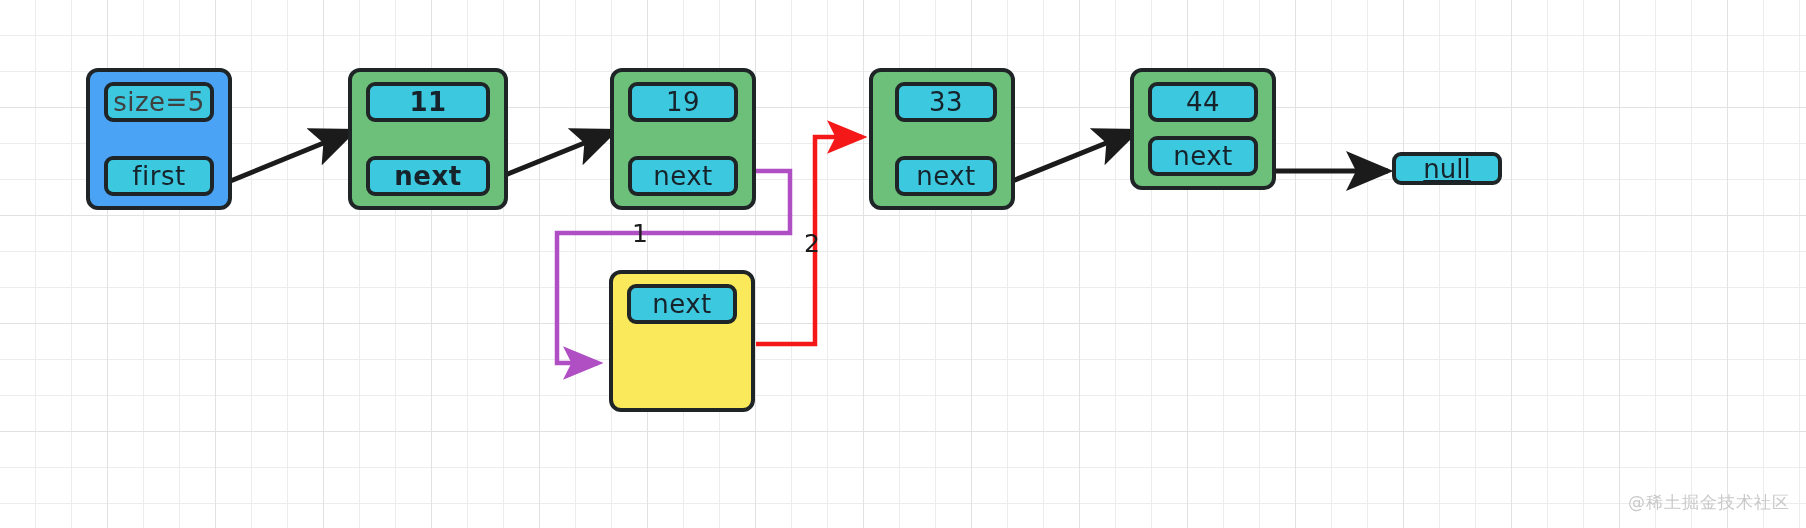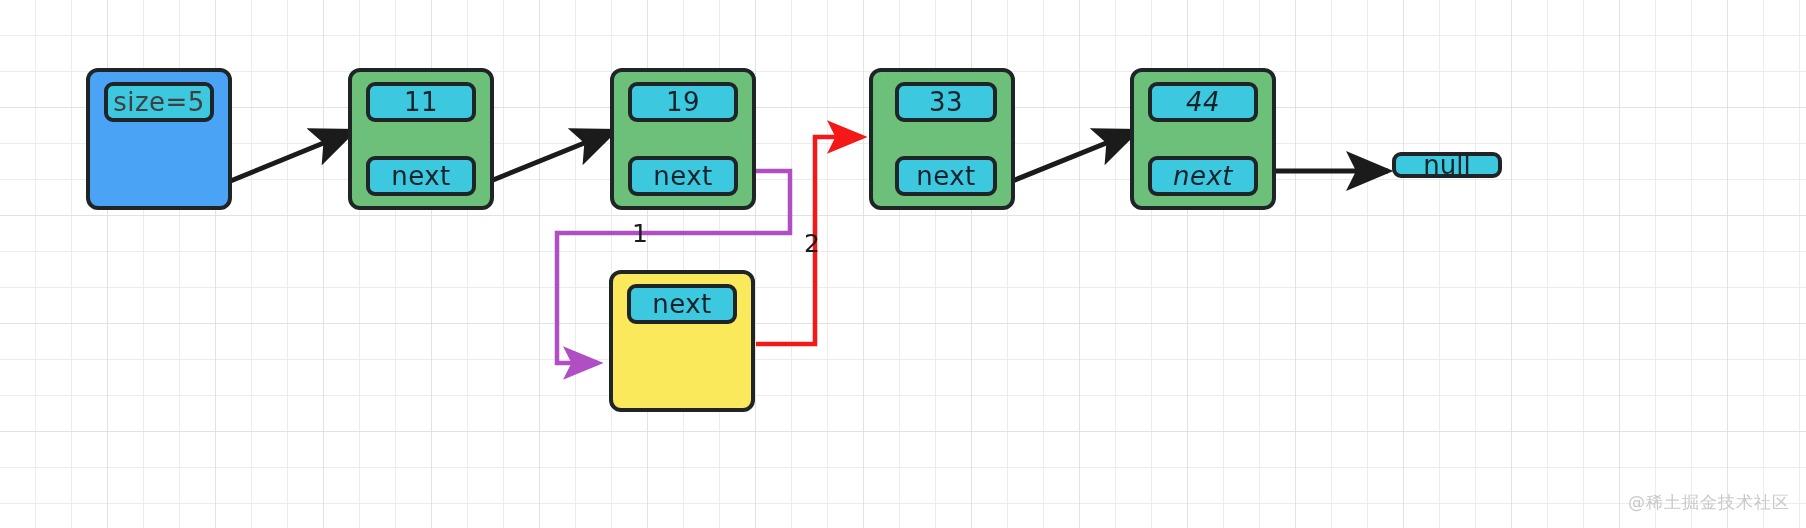--- a/index.html
+++ b/index.html
@@ -132,45 +132,46 @@
 
     <line x1="1272" y1="171" x2="1388" y2="171" stroke="#1b1b1b" stroke-width="5" marker-end="url(#ah-black)"></line>
 
     <polyline points="745,171 790,171 790,233 557,233 557,363 598,363" fill="none" stroke="#b04ec4" stroke-width="4.5" stroke-linejoin="miter" marker-end="url(#ah-purple)"></polyline>
 
     <polyline points="756,344 815,344 815,137 862,137" fill="none" stroke="#f51818" stroke-width="4.5" stroke-linejoin="miter" marker-end="url(#ah-red)"></polyline>
   </svg>
 
   <div class="node head" style="left:86px; top:68px; width:146px; height:142px;">
     <div class="cell red-text">size=5</div>
+    <div class="cell">first</div>
   </div>
 
-  <div class="node green" style="left:348px; top:68px; width:146px; height:142px;">
+  <div class="node green" style="left:348px; top:68px; width:160px; height:142px;font-weight:bold;">
     <div class="cell">11</div>
     <div class="cell">next</div>
   </div>
 
   <div class="node green" style="left:610px; top:68px; width:146px; height:142px;">
     <div class="cell">19</div>
     <div class="cell">next</div>
   </div>
 
   <div class="node green" style="left:869px; top:68px; width:146px; height:142px;padding-left:22px;">
     <div class="cell">33</div>
     <div class="cell">next</div>
   </div>
 
-  <div class="node green" style="left:1130px; top:68px; width:146px; height:142px;font-style:italic;">
+  <div class="node green" style="left:1130px; top:68px; width:146px; height:122px;">
     <div class="cell">44</div>
     <div class="cell">next</div>
   </div>
 
   <div class="node yellow" style="left:609px; top:270px; width:146px; height:142px;">
     <div class="cell">next</div>
   </div>
 
-  <div class="nullbox" style="left:1392px; top:152px; width:110px; height:26px;text-decoration:underline;">null</div>
+  <div class="nullbox" style="left:1392px; top:152px; width:110px; height:33px;text-decoration:underline;">null</div>
 
   <div class="step-label" style="left:632px; top:221px;">1</div>
   <div class="step-label" style="left:804px; top:231px;">2</div>
 
   <div class="watermark">@稀土掘金技术社区</div>
 </div>
 
 </body></html>

